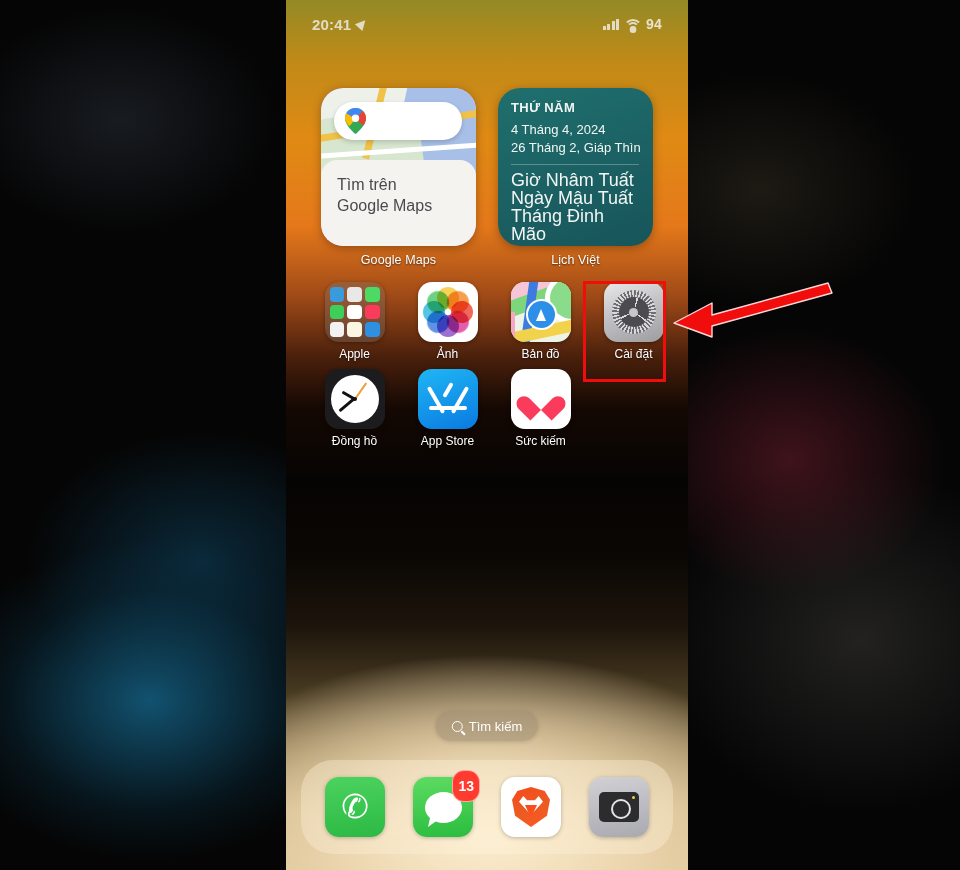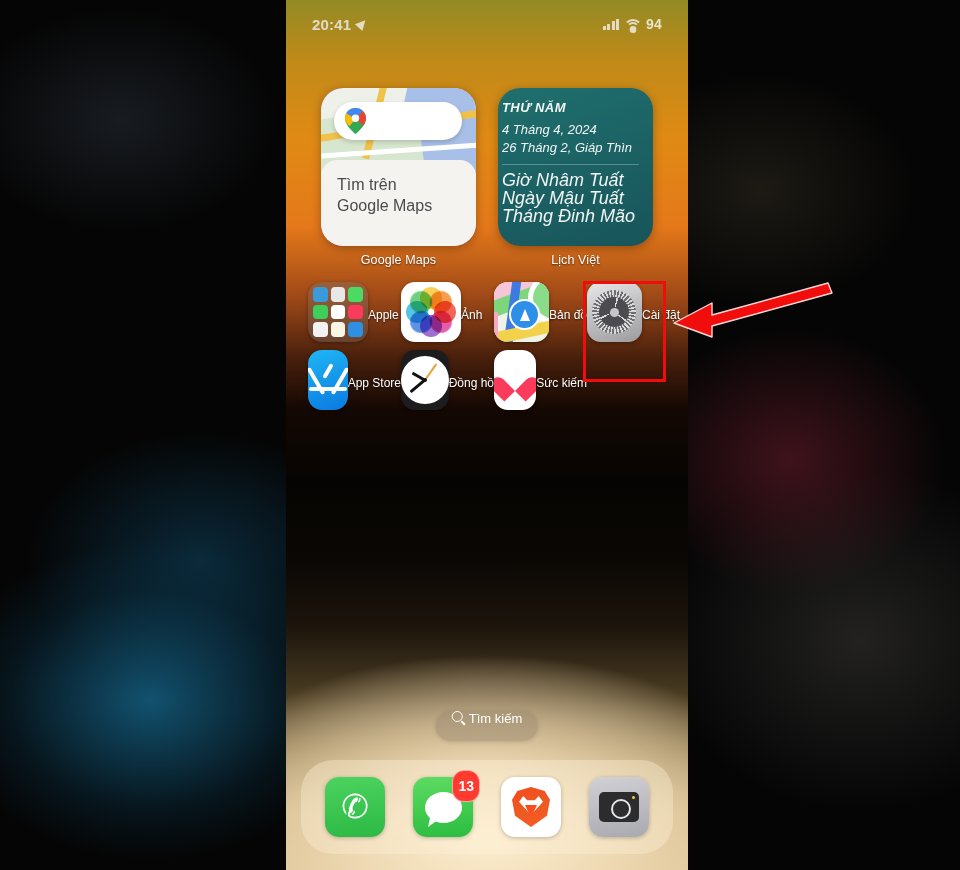--- a/index.html
+++ b/index.html
@@ -165,44 +165,43 @@
   }
   .gm-card span {
     display: block;
     color: #4a4a4d; font-size: 16px; font-weight: 500; line-height: 21px;
   }
   .gm-pin { width: 21px; height: 26px; position: relative; }
 
   
   #lich-widget {
     background: linear-gradient(160deg,#1f6f6d 0%, #1b5f62 60%, #17555a 100%);
-    padding: 12px 12px 0 4px; box-sizing: border-box;
+    padding: 12px 12px 0 13px; box-sizing: border-box;
     color: #f2f6f5;
-    font-style: italic;
   }
   #lich-widget .lv-title {
     font-size: 13px; font-weight: 700; letter-spacing: .4px; margin-bottom: 6px;
   }
   #lich-widget .lv-line { font-size: 13px; line-height: 18px; font-weight: 400; }
   #lich-widget hr {
     border: 0; border-top: 1px solid rgba(255,255,255,.28);
     margin: 7px 2px 6px 0;
   }
   #lich-widget .lv-sub { font-size: 18px; line-height: 18px; }
 
   
   #appgrid {
     position: absolute; left: 0; top: 282px; width: 402px;
   }
   .app-row {
     display: flex; padding-left: 22px; gap: 0px; margin-bottom: 8px;
   }
   .app {
     width: 93px;
-    display: flex; flex-direction: row; align-items: center;
+    display: flex; flex-direction: column; align-items: center;
   }
   .app-icon {
     width: 60px; height: 60px; border-radius: 14px;
     position: relative; overflow: hidden;
     box-shadow: 0 1px 4px rgba(0,0,0,.35);
   }
   .app-label {
     margin-top: 5px; color: #fff; font-size: 12px;
     text-shadow: 0 1px 2px rgba(0,0,0,.7);
     white-space: nowrap;
@@ -301,21 +300,21 @@
   .heart::before { left:15px; transform-origin: 0 100%; transform: rotate(45deg); }
   .heart::after  { left:0;  transform-origin:100% 100%; transform: rotate(-45deg); }
 
   
   #searchpill {
     position: absolute; left: 50%; transform: translateX(-50%);
     top: 711px;
     height: 30px; padding: 0 16px;
     background: rgba(150,135,110,0.45);
     border-radius: 15px;
-    display: flex; gap: 6px;
+    display: flex; align-items: center; gap: 6px;
     color: #fff; font-size: 13px;
     backdrop-filter: blur(8px);
     box-shadow: 0 1px 4px rgba(0,0,0,.15);
   }
   .mag {
     width: 9px; height: 9px; border: 1.6px solid #fff; border-radius: 50%;
     position: relative;
   }
   .mag::after {
     content:''; position:absolute; right:-4px; bottom:-3px;
@@ -538,44 +537,44 @@
           </div>
         </div>
         <div class="app-label">Cài đặt</div>
       </div>
 
     </div>
 
     <div class="app-row">
 
       <div class="app">
+        <div class="app-icon clock">
+          <div class="clock-face">
+            <div class="hand h"></div>
+            <div class="hand m"></div>
+            <div class="hand s"></div>
+            <div class="pivot"></div>
+          </div>
+        </div>
+        <div class="app-label">Đồng hồ</div>
+      </div>
+
+      <div class="app">
         <div class="app-icon appstore">
           <div style="position:relative;width:38px;height:34px">
             <div class="astick" style="left:0;top:24px;width:38px;height:4px"></div>
             <div class="astick" style="left:5px;top:3px;width:4px;height:30px;transform:rotate(-30deg);transform-origin:50% 50%"></div>
             <div class="astick" style="left:29px;top:3px;width:4px;height:30px;transform:rotate(30deg);transform-origin:50% 50%"></div>
             <div class="astick" style="left:17px;top:0px;width:4px;height:16px;transform:rotate(30deg)"></div>
           </div>
         </div>
         <div class="app-label">App Store</div>
       </div>
 
       <div class="app">
-        <div class="app-icon clock">
-          <div class="clock-face">
-            <div class="hand h"></div>
-            <div class="hand m"></div>
-            <div class="hand s"></div>
-            <div class="pivot"></div>
-          </div>
-        </div>
-        <div class="app-label">Đồng hồ</div>
-      </div>
-
-      <div class="app">
         <div class="app-icon health">
           <div class="heart"></div>
         </div>
         <div class="app-label">Sức kiếm</div>
       </div>
 
     </div>
   </div>
 
   <div id="searchpill">

